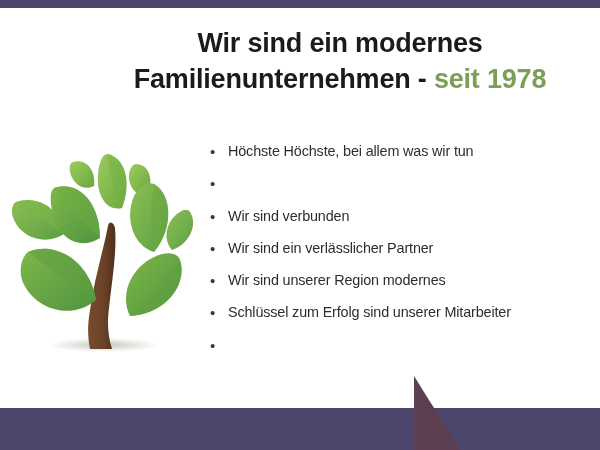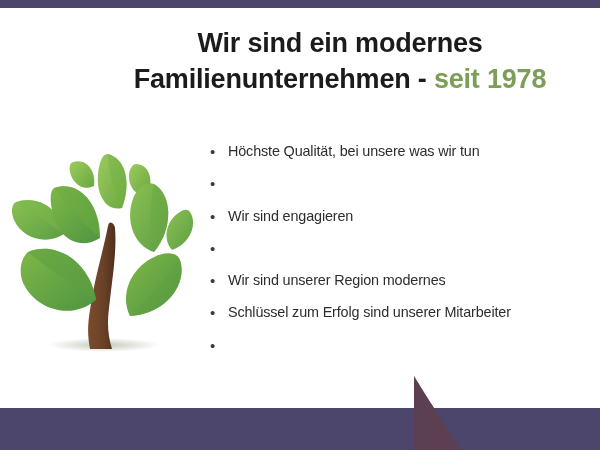--- a/index.html
+++ b/index.html
@@ -214,31 +214,32 @@
       <path d="M182 72 C 190 84, 182 104, 164 110 C 154 100, 158 80, 172 72 C 176 69, 180 69, 182 72 Z" fill="url(#lg2)"></path>
 
       <path d="M172 120 C 180 144, 158 174, 122 176 C 110 152, 126 122, 154 114 C 163 112, 170 114, 172 120 Z" fill="url(#lg3)"></path>
       <path d="M172 120 C 180 144, 158 174, 122 176 C 142 158, 160 136, 172 120 Z" fill="#5f9f42" opacity="0.5"></path>
     </svg>
   </div>
 
   <div class="bullet-list">
     <div class="bullet-row">
       <span class="bullet-dot">•</span>
-      <span class="bullet-text">Höchste Qualität, bei unsere was wir tun</span>
-    </div>
-    <div class="bullet-row">
-      <span class="bullet-dot">•</span>
-    </div>
-    <div class="bullet-row">
-      <span class="bullet-dot">•</span>
-      <span class="bullet-text">Wir sind engagieren</span>
-    </div>
-    <div class="bullet-row">
-      <span class="bullet-dot">•</span>
+      <span class="bullet-text">Höchste Höchste, bei allem was wir tun</span>
+    </div>
+    <div class="bullet-row">
+      <span class="bullet-dot">•</span>
+    </div>
+    <div class="bullet-row">
+      <span class="bullet-dot">•</span>
+      <span class="bullet-text">Wir sind verbunden</span>
+    </div>
+    <div class="bullet-row">
+      <span class="bullet-dot">•</span>
+      <span class="bullet-text">Wir sind ein verlässlicher Partner</span>
     </div>
     <div class="bullet-row">
       <span class="bullet-dot">•</span>
       <span class="bullet-text">Wir sind unserer Region modernes</span>
     </div>
     <div class="bullet-row">
       <span class="bullet-dot">•</span>
       <span class="bullet-text">Schlüssel zum Erfolg sind unserer Mitarbeiter</span>
     </div>
     <div class="bullet-row">

